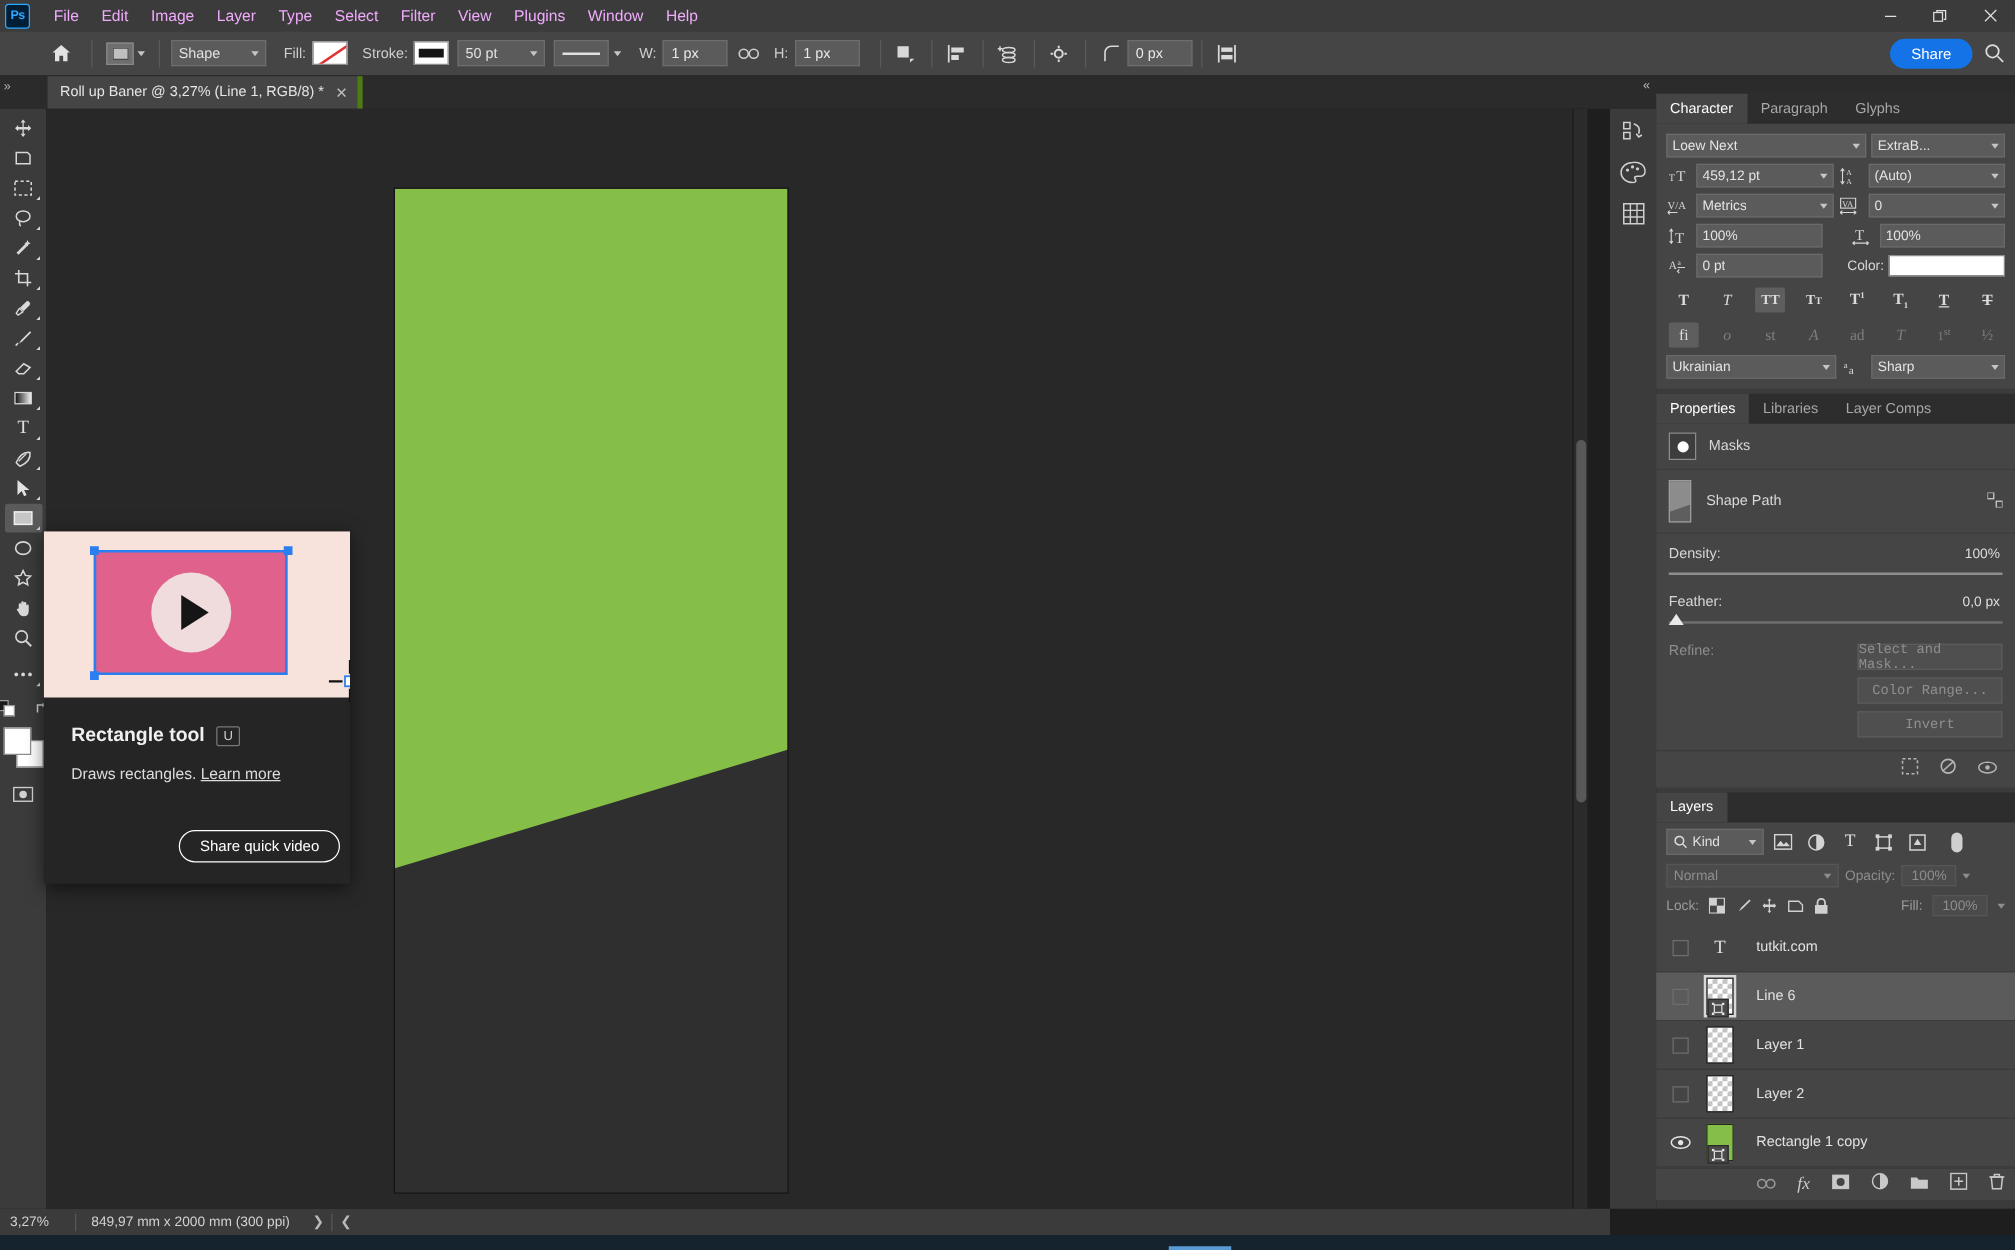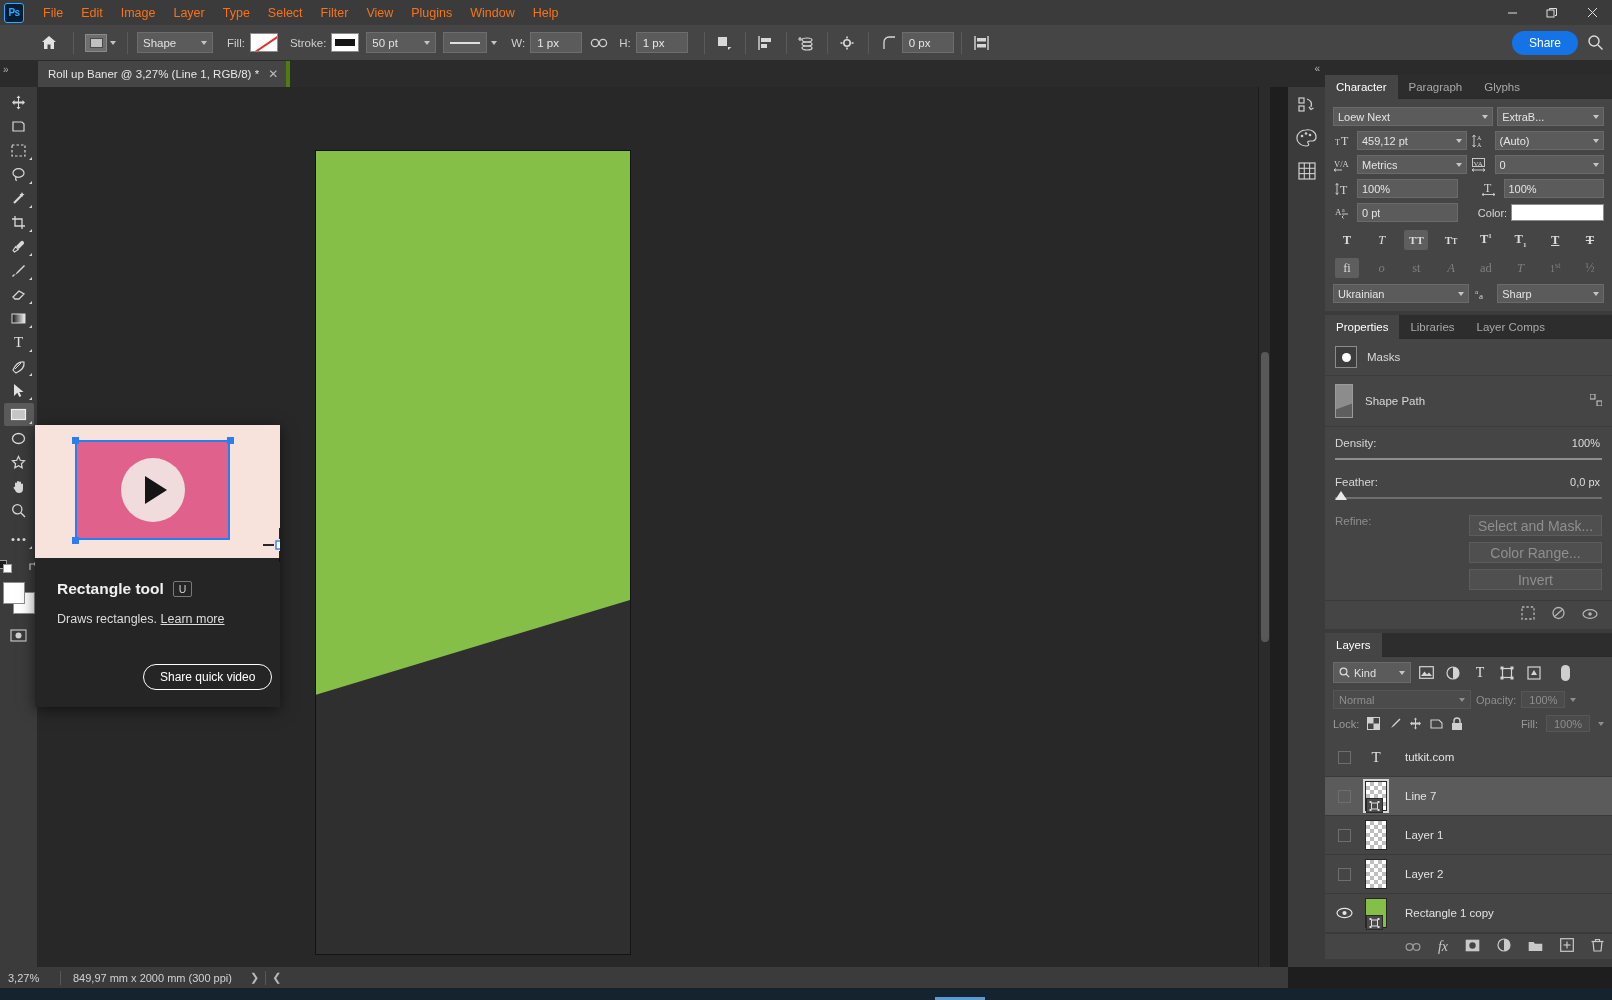--- a/index.html
+++ b/index.html
@@ -19,21 +19,21 @@
     background: #3b3b3b; display: flex; align-items: center;
   }
   .ps-logo {
     width: 20px; height: 20px; margin-left: 4px; margin-right: 10px;
     background: #001e36; border: 1px solid #31a8ff; border-radius: 3px;
     color: #31a8ff; font-size: 10px; font-weight: bold;
     display: flex; align-items: center; justify-content: center;
     letter-spacing: -0.5px;
   }
   .menu-item {
-    font-size: 12.5px; color: #f97316; padding: 4px 9px; cursor: default;
+    font-size: 12.5px; color: #f0abfc; padding: 4px 9px; cursor: default;
     white-space: nowrap;
   }
   .win-controls { margin-left: auto; display: flex; height: 25px; }
   .win-btn {
     width: 40px; height: 25px; display: flex; align-items: center;
     justify-content: center; color: #d0d0d0;
   }
 
   
   .optionsbar {
@@ -253,23 +253,23 @@
   .slider-knob {
     position: absolute; left: 0; top: -6px; width: 0; height: 0;
     border-left: 6px solid transparent; border-right: 6px solid transparent;
     border-bottom: 9px solid #e8e8e8;
   }
   .prop-val {
     margin-left: auto; font-size: 11px; color: #dddddd;
     background: transparent; padding: 0 2px;
   }
   .prop-btn {
-    width: 133px; height: 21px; background: #4f4f4f; border: 1px solid #5c5c5c;
-    color: #8f8f8f; font-size: 14px; display: flex; align-items: center;
-    justify-content: center; margin-bottom: 6px;
+    width: 116px; height: 21px; background: #4f4f4f; border: 1px solid #5c5c5c;
+    color: #8f8f8f; font-size: 11px; display: flex; align-items: center;
+    justify-content: center; margin-bottom: 6px; font-family: Liberation Mono, monospace;
   }
   .prop-footer {
     display: flex; align-items: center; justify-content: flex-end; gap: 16px;
     padding: 5px 14px; background: #454545; border-top: 1px solid #3a3a3a;
     color: #b5b5b5;
   }
 
   
   .layers-toolrow {
     display: flex; align-items: center; gap: 3px; padding: 5px 8px;
@@ -1138,21 +1138,21 @@
                 <rect x="2.5" y="2" width="6" height="6" fill="none" stroke="#e0e0e0" stroke-width="1"></rect>
                 <g fill="#e0e0e0">
                   <rect x="0.5" y="0" width="2" height="2"></rect>
                   <rect x="8.5" y="0" width="2" height="2"></rect>
                   <rect x="0.5" y="8" width="2" height="2"></rect>
                   <rect x="8.5" y="8" width="2" height="2"></rect>
                 </g>
               </svg>
           </span>
         </div>
-        <span class="lyr-name">Line 7</span>
+        <span class="lyr-name">Line 6</span>
       </div>
 
       <div class="layer-row">
         <div class="eye-cell">
           <div class="eye-box"></div>
         </div>
         <div class="lyr-thumb-cell">
           <div class="lyr-thumb"></div>
         </div>
         <span class="lyr-name">Layer 1</span>

